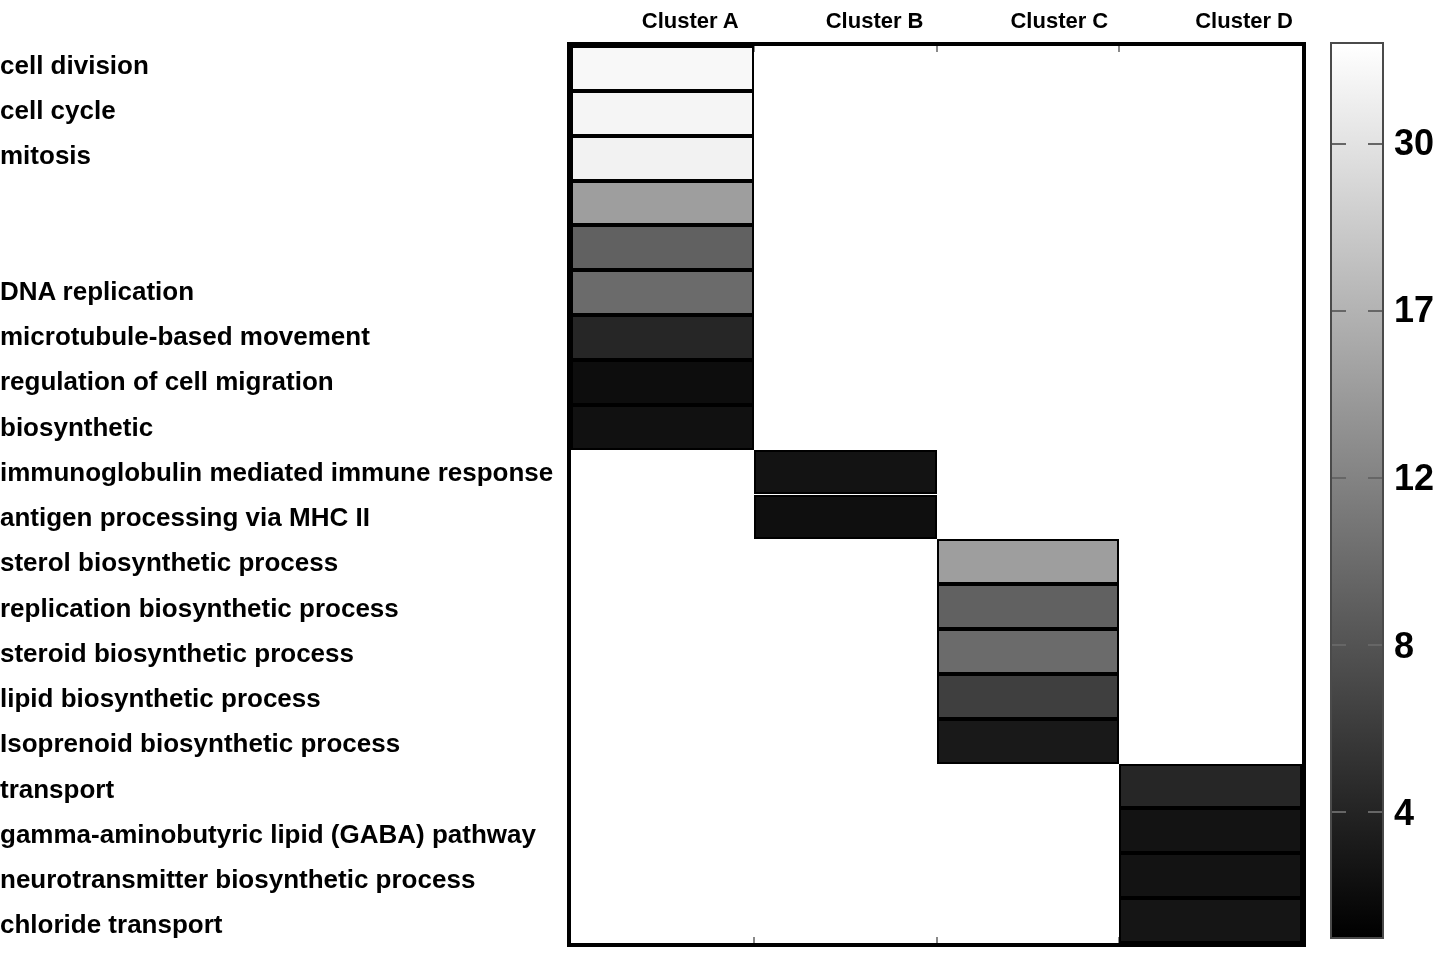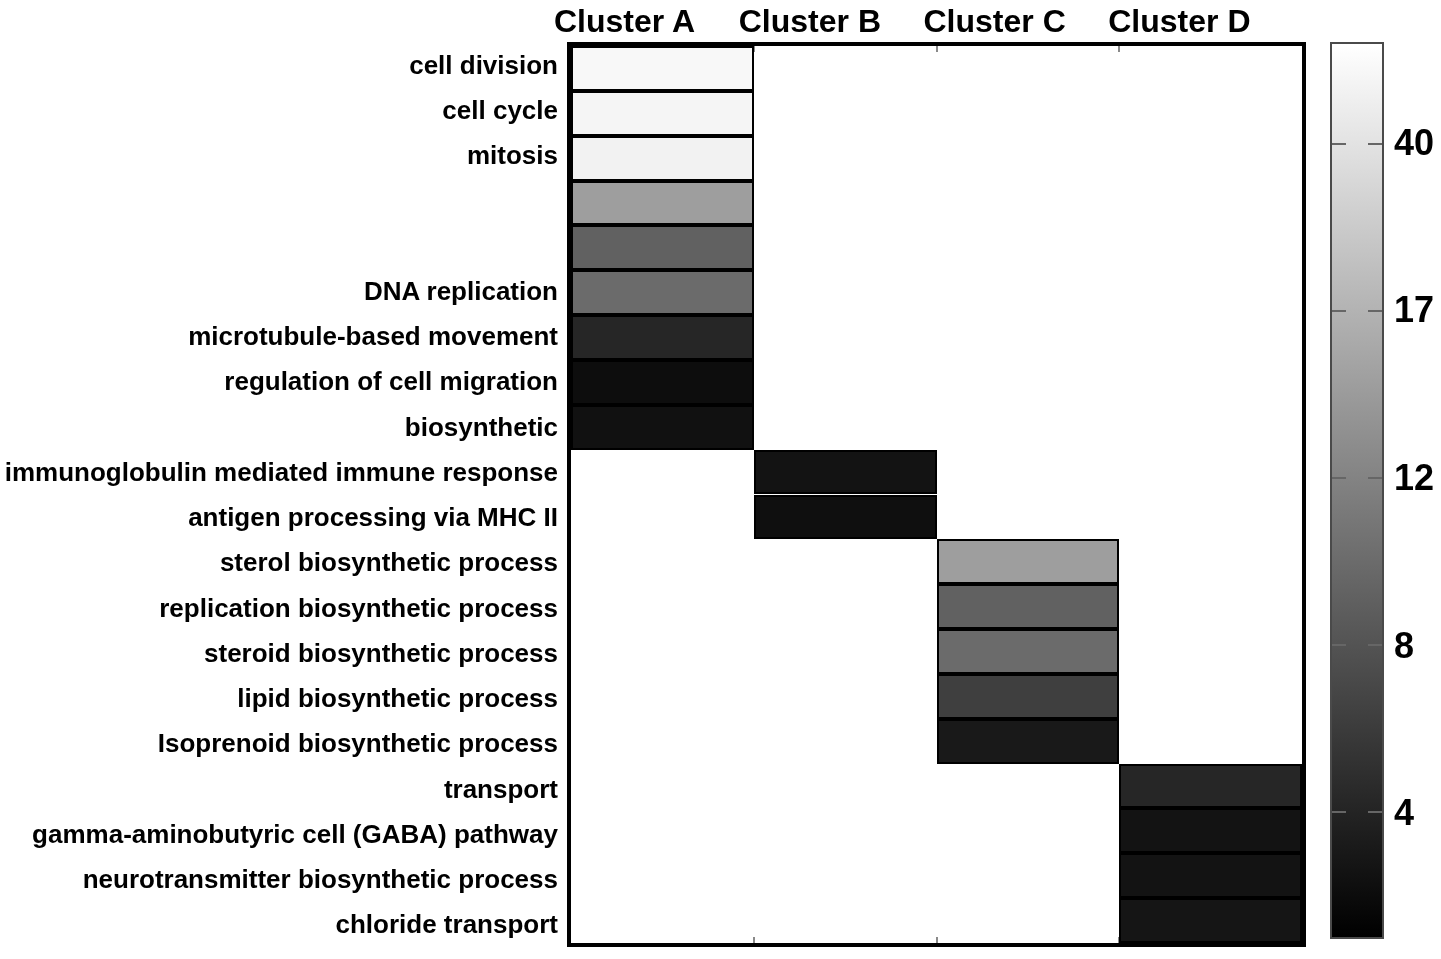--- a/index.html
+++ b/index.html
@@ -37,36 +37,35 @@
   .axis-tick.bottom{bottom:0;}
   
   .row-labels{
     position:absolute;
     left:0;top:42px;width:558px;height:905px;
   }
   .row-label{
     position:absolute;
     right:0;width:100%;
     transform:translateY(-50%);
-    text-align:right;
     font-size:26px;
     line-height:30px;
     white-space:nowrap;
   }
   
   .col-headers{
     position:absolute;
     left:567px;top:2px;width:739px;height:38px;
   }
   .col-header{
     position:absolute;
     top:0;height:38px;
     line-height:38px;
-    text-align:left;
-    font-size:32px;
+    text-align:right;
+    font-size:22px;
     transform:translateX(-13px);
     white-space:nowrap;
   }
   
   .colorbar{
     position:absolute;
     left:1330px;top:42px;width:54px;height:897px;
     border:2px solid #4a4a4a;
     box-sizing:border-box;
     background:linear-gradient(to bottom,#ffffff 0%,#000000 100%);
@@ -105,21 +104,21 @@
       <div class="row-label" style="top: 37.5%;">regulation of cell migration</div>
       <div class="row-label" style="top: 42.5%;">biosynthetic</div>
       <div class="row-label" style="top: 47.5%;">immunoglobulin mediated immune response</div>
       <div class="row-label" style="top: 52.5%;">antigen processing via MHC II</div>
       <div class="row-label" style="top: 57.5%;">sterol biosynthetic process</div>
       <div class="row-label" style="top: 62.5%;">replication biosynthetic process</div>
       <div class="row-label" style="top: 67.5%;">steroid biosynthetic process</div>
       <div class="row-label" style="top: 72.5%;">lipid biosynthetic process</div>
       <div class="row-label" style="top: 77.5%; margin-left: 20px;">Isoprenoid biosynthetic process</div>
       <div class="row-label" style="top: 82.5%;">transport</div>
-      <div class="row-label" style="top: 87.5%;">gamma-aminobutyric cell (GABA) pathway</div>
+      <div class="row-label" style="top: 87.5%;">gamma-aminobutyric lipid (GABA) pathway</div>
       <div class="row-label" style="top: 92.5%;">neurotransmitter biosynthetic process</div>
       <div class="row-label" style="top: 97.5%;">chloride transport</div>
     </div>
 
   <div class="col-headers">
       <div class="col-header" style="left: 0%; width: 25%;">Cluster A</div>
       <div class="col-header" style="left: 25%; width: 25%;">Cluster B</div>
       <div class="col-header" style="left: 50%; width: 25%;">Cluster C</div>
       <div class="col-header" style="left: 75%; width: 25%;">Cluster D</div>
     </div>
@@ -161,20 +160,20 @@
       <div class="cb-tick left" style="top: calc(29.9065% - 1px);"></div>
       <div class="cb-tick right" style="top: calc(29.9065% - 1px);"></div>
       <div class="cb-tick left" style="top: calc(48.5981% - 1px);"></div>
       <div class="cb-tick right" style="top: calc(48.5981% - 1px);"></div>
       <div class="cb-tick left" style="top: calc(67.2897% - 1px);"></div>
       <div class="cb-tick right" style="top: calc(67.2897% - 1px);"></div>
       <div class="cb-tick left" style="top: calc(85.9813% - 1px);"></div>
       <div class="cb-tick right" style="top: calc(85.9813% - 1px);"></div>
     </div>
   <div class="cb-labels">
-      <div class="cb-label" style="top: 11.215%;">40</div>
+      <div class="cb-label" style="top: 11.215%;">30</div>
       <div class="cb-label" style="top: 29.9065%;">17</div>
       <div class="cb-label" style="top: 48.5981%;">12</div>
       <div class="cb-label" style="top: 67.2897%;">8</div>
       <div class="cb-label" style="top: 85.9813%;">4</div>
     </div>
 
 </div>
 
 </body></html>

